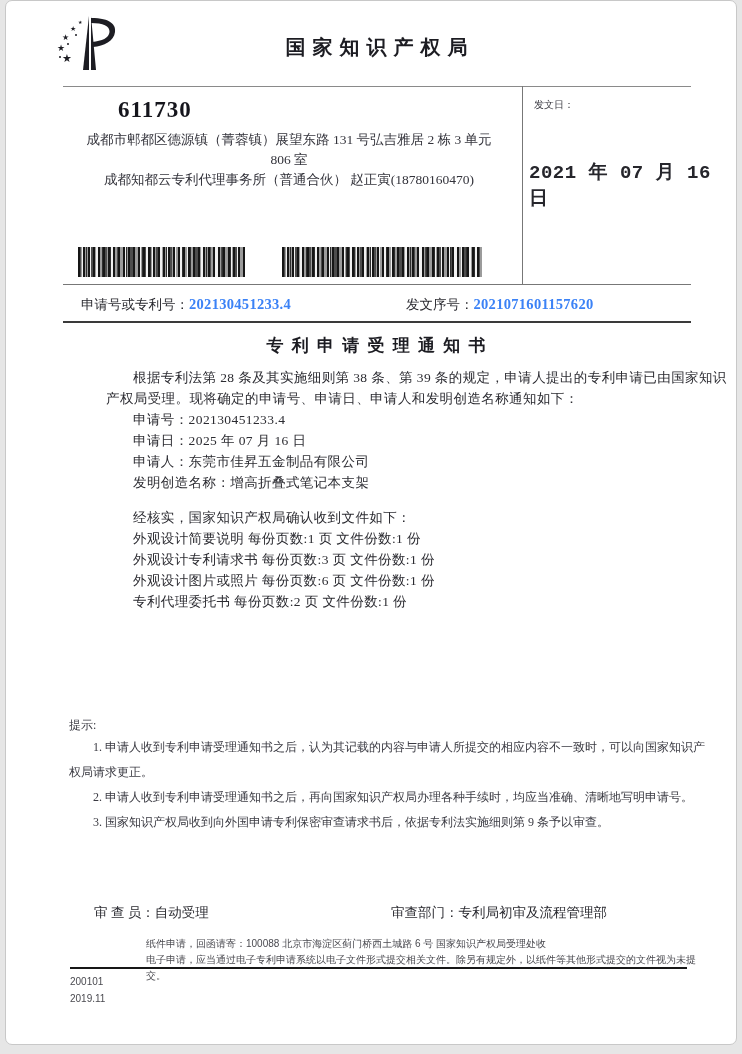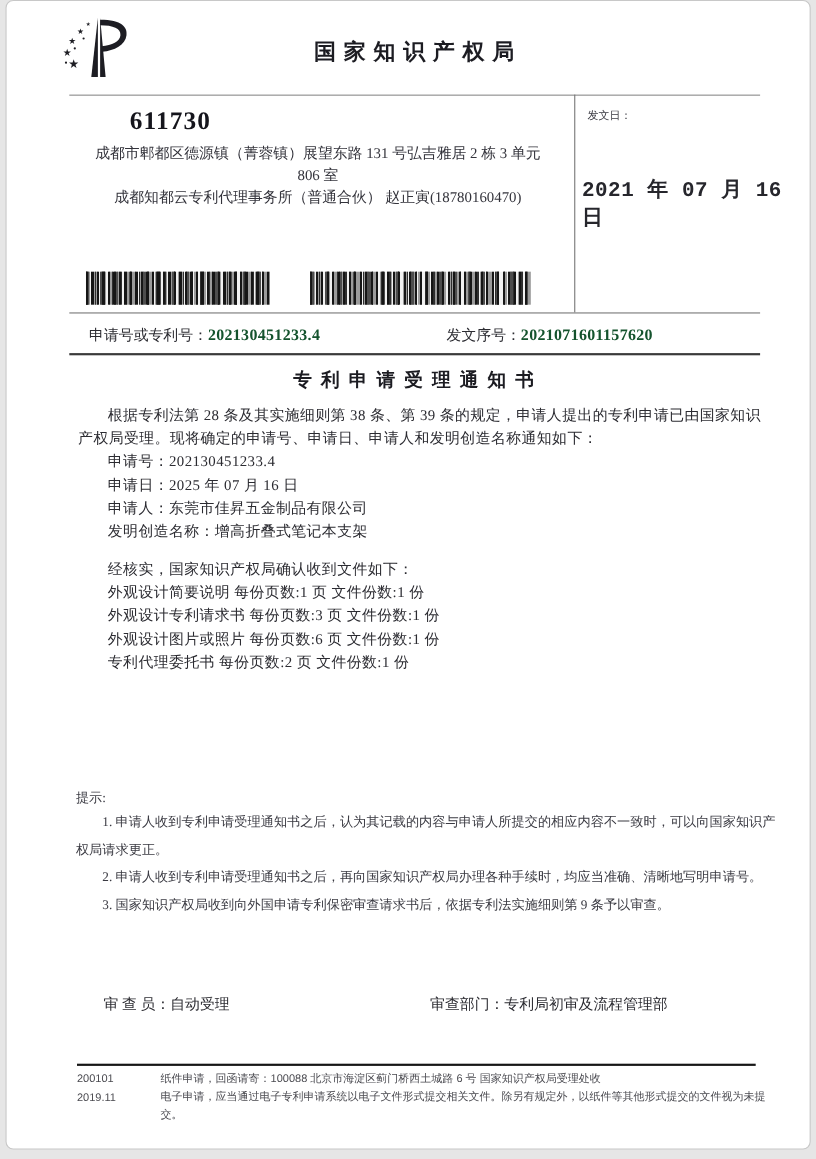--- a/index.html
+++ b/index.html
@@ -45,49 +45,49 @@
     background:
       repeating-linear-gradient(90deg,#161616 0 2px,transparent 2px 5px),
       repeating-linear-gradient(90deg,#2e2e2e 0 1px,transparent 1px 8px),
       repeating-linear-gradient(90deg,#4d4d4d 0 3px,transparent 3px 13px),
       repeating-linear-gradient(90deg,#9b9b9b 0 4px,#f1f1f1 4px 7px);
   }
   .bc1{left:72px;width:167px;}
   .bc2{left:276px;width:200px;}
   
   .numrow{top:295px;font-size:13.5px;color:#2b2b31;}
-  .numrow b{font-size:14.5px;color:#14532d;letter-spacing:0.3px;}
+  .numrow b{font-size:14.5px;color:#3b82f6;letter-spacing:0.3px;}
   .numrow-left{left:75px;}
   .numrow-right{left:400px;}
   
   .doc-title{
     left:0;top:333px;width:742px;text-align:center;
     font-size:17px;font-weight:bold;color:#1c1c22;letter-spacing:2px;
   }
   
-  .bodytext{font-size:13.5px;color:#2b2b31;line-height:21px;letter-spacing:0.4px;}
+  .bodytext{font-size:13.5px;color:#2b2b31;line-height:21px;letter-spacing:0.4px;margin-left:35px;}
   .intro{left:65px;top:366px;width:632px;text-indent:2em;}
   .fields{left:65px;top:408px;width:632px;}
   .fields div{padding-left:27px;}
   .received{left:65px;top:506px;width:632px;}
   .received div{padding-left:27px;}
   
   .hints{left:63px;top:714px;width:636px;font-size:12px;color:#3a3a42;line-height:25px;}
   .hints .hint-title{line-height:20px;}
   .hints p{margin:0;text-indent:2em;}
   
   .sig{top:903px;font-size:13.5px;color:#2b2b31;}
   .sig-left{left:88px;}
   .sig-right{left:385px;}
   
   .rule-footer{left:64px;top:966px;width:617px;height:2px;background:#161616;}
   .foot{font-family:"Liberation Sans","DejaVu Sans",sans-serif;font-size:10px;color:#4a4a50;line-height:16px;}
   .foot-codes{left:64px;top:973px;width:70px;}
   .foot-codes div{margin:0 0 1px 0;}
-  .foot-text{left:140px;top:973px;width:560px;}
+  .foot-text{left:140px;top:935px;width:560px;}
   .foot-text p{margin:0;}
 </style>
 </head>
 <body>
 
 <div class="page">
 
   <svg class="abs logo" viewBox="0 0 64 64">
     <g fill="#1d1d23">
       <path d="M33 3 L27 57 L33 57 Z"></path>

